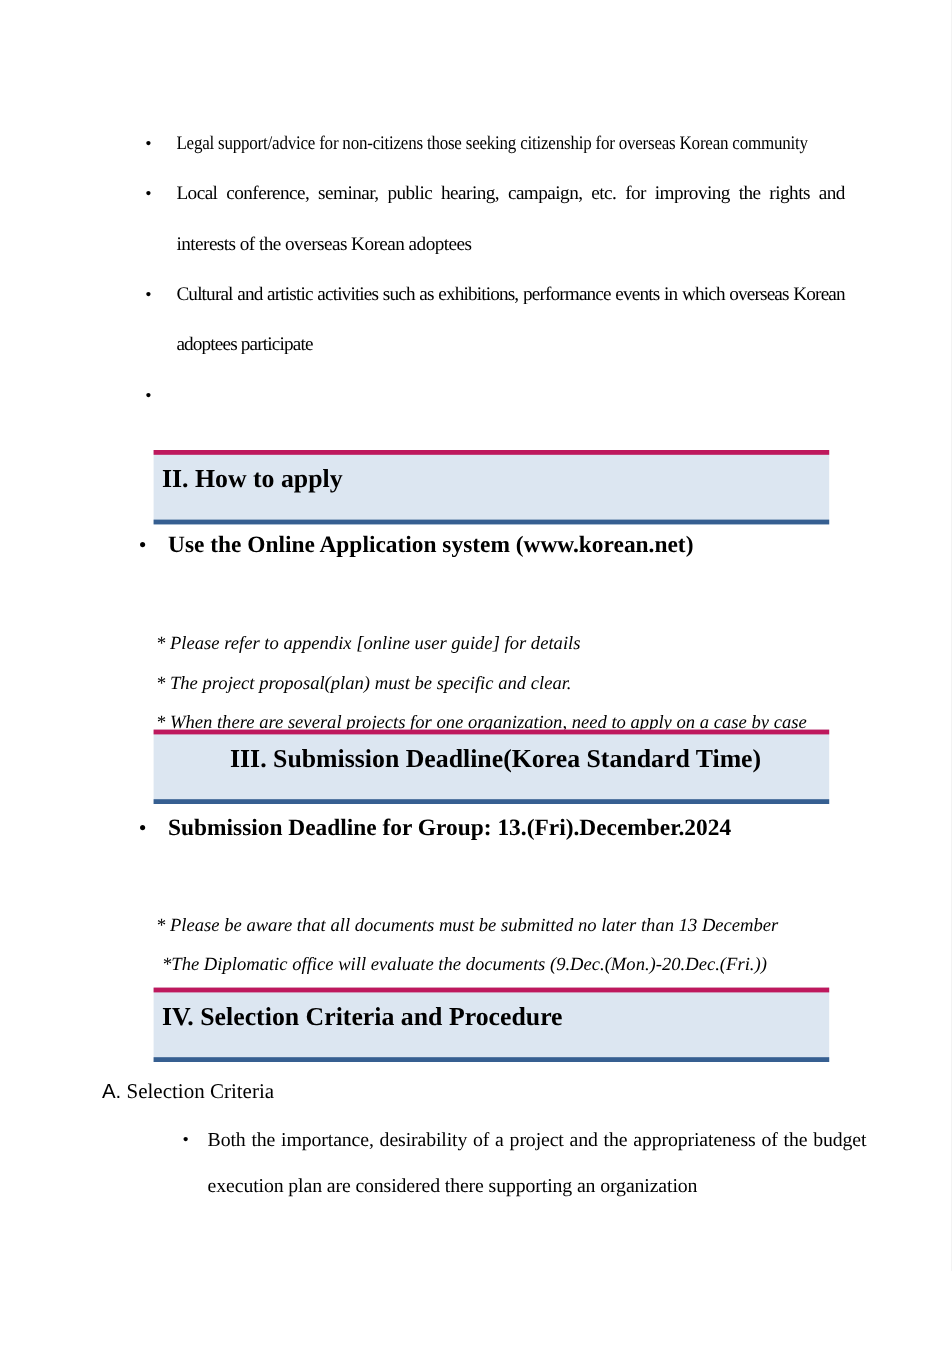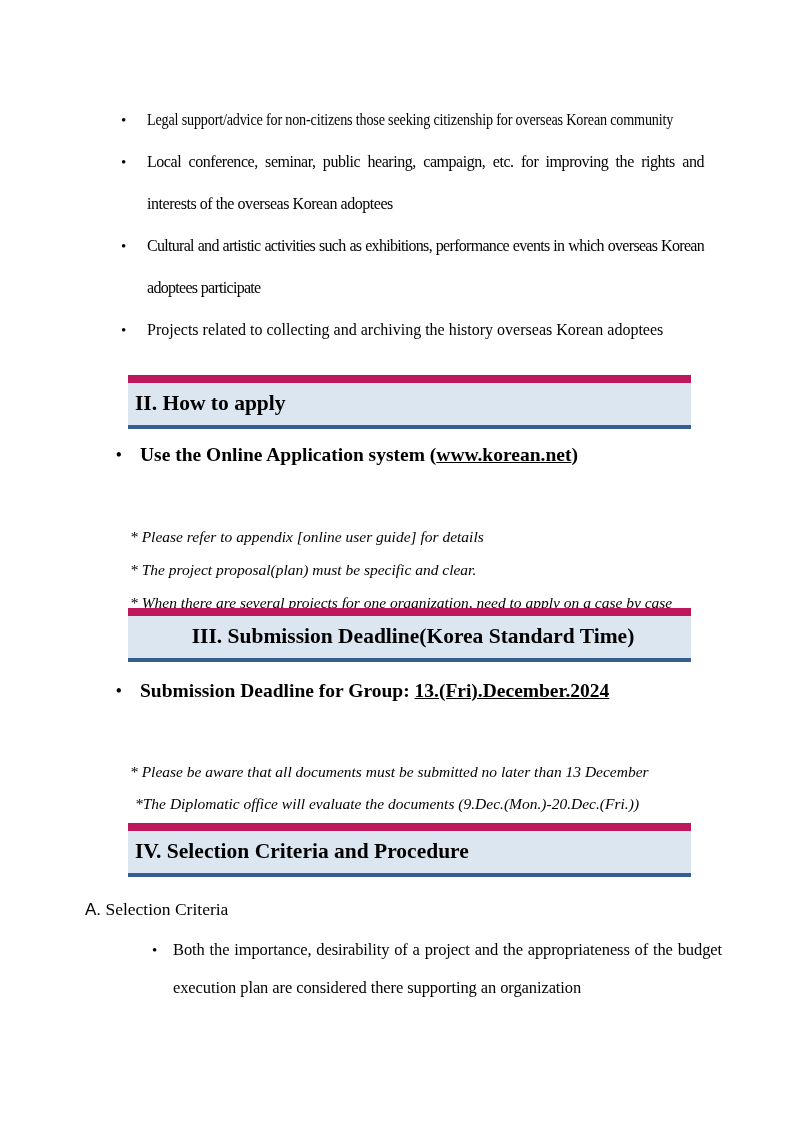--- a/index.html
+++ b/index.html
@@ -42,42 +42,42 @@
   .ls2 { letter-spacing: -0.45px; }
   .ls3 { letter-spacing: -0.7px; }
 
   
   .hdr {
     position: absolute;
     left: 128px;
     width: 563px;
     box-sizing: border-box;
     background: #dce6f1;
-    border-top: 8px solid #be185d;
+    border-top: 4px solid #be185d;
     border-bottom: 4px solid #365f91;
     font-weight: bold;
     font-size: 21.5px;
-    padding: 8px 0 9px 7px;
+    padding: 8px 0 21px 7px;
   }
   .hdr2 { top: 375px; }
   .hdr3 { top: 608px; text-align: center; }
   .hdr4 { top: 823px; }
 
   
   .bold-bullet {
     position: absolute;
     left: 140px;
     font-weight: bold;
     font-size: 19.5px;
     white-space: nowrap;
   }
   .bold-bullet .marker { left: -24px; font-size: 16px; top: 2px; }
   .bb-apply { top: 444px; }
   .bb-deadline { top: 680px; }
-  .u { text-decoration: underline; }
+  .u { }
 
   
   .notes {
     position: absolute;
     left: 130px;
     width: 610px;
     font-style: italic;
     font-size: 15.5px;
     line-height: 33px;
     white-space: nowrap;
@@ -121,21 +121,20 @@
     <li class="ls2">
       <span class="marker">•</span>
       <span>Local conference, seminar, public hearing, campaign, etc. for improving the rights and interests of the overseas Korean adoptees</span>
     </li>
     <li class="ls3">
       <span class="marker">•</span>
       <span>Cultural and artistic activities such as exhibitions, performance events in which overseas Korean adoptees participate</span>
     </li>
     <li>
       <span class="marker">•</span>
-      <span>Projects related to collecting and archiving the history overseas Korean adoptees</span>
     </li>
   </ul>
 
   <div class="hdr hdr2">
     <span>II. How to apply</span>
   </div>
 
   <div class="bold-bullet bb-apply">
     <span class="marker">•</span>
     <span>Use the Online Application system (</span><span class="u">www.korean.net</span><span>)</span>

